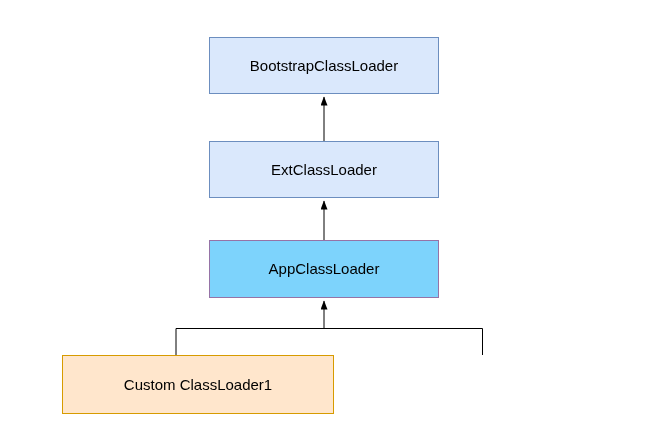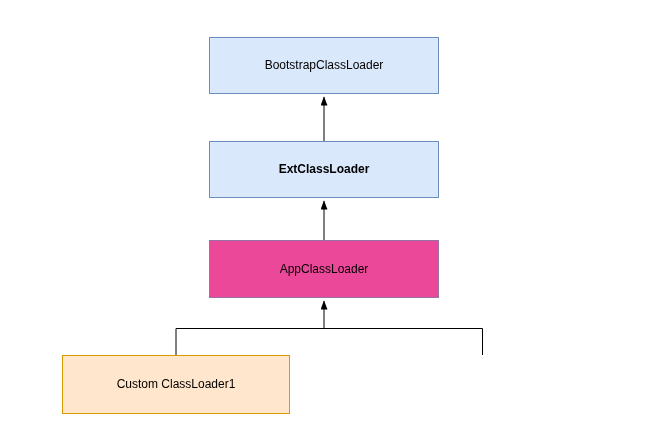--- a/index.html
+++ b/index.html
@@ -26,30 +26,30 @@
   .node {
     position: absolute;
     box-sizing: border-box;
     border: 1px solid #000;
     display: flex;
     align-items: center;
     justify-content: center;
     text-align: center;
   }
   .node-label {
-    font-size: 12px;
+    font-size: 15px;
     color: #000000;
     line-height: 1.2;
     white-space: nowrap;
   }
   
   .node-bootstrap { left: 209px; top: 37px;  width: 230px; height: 57px; background: #dae8fc; border-color: #6c8ebf; }
   .node-ext       { left: 209px; top: 141px; width: 230px; height: 57px; background: #dae8fc; border-color: #6c8ebf; }
   .node-app       { left: 209px; top: 240px; width: 230px; height: 58px; background: #e1d5e7; border-color: #9673a6; }
-  .node-custom1   { left: 62px;  top: 355px; width: 228px; height: 59px; background: #ffe6cc; border-color: #d79b00; }
+  .node-custom1   { left: 62px;  top: 355px; width: 272px; height: 59px; background: #ffe6cc; border-color: #d79b00; }
   .node-custom2   { left: 368px; top: 355px; width: 229px; height: 59px; background: #f8cecc; border-color: #b85450; }
 </style>
 </head>
 <body>
 
 <div id="canvas">
 
   <svg id="edges" viewBox="0 0 651 444" xmlns="http://www.w3.org/2000/svg">
     <defs>
       <marker id="arrowhead" markerWidth="12" markerHeight="10" refX="8.5" refY="3.5" orient="auto" markerUnits="userSpaceOnUse">
@@ -61,25 +61,25 @@
       <line x1="324" y1="240" x2="324" y2="201" marker-end="url(#arrowhead)"></line>
       <line x1="324" y1="328.5" x2="324" y2="301" marker-end="url(#arrowhead)"></line>
       <polyline points="176,355 176,328.5 482.5,328.5 482.5,355"></polyline>
     </g>
   </svg>
 
   <div class="node node-bootstrap" style="background-color: rgb(218, 232, 252); border-color: rgb(108, 142, 191);">
     <span class="node-label">BootstrapClassLoader</span>
   </div>
 
-  <div class="node node-ext" style="background-color: rgb(218, 232, 252); border-color: rgb(108, 142, 191); font-weight: bold;">
+  <div class="node node-ext" style="background-color: rgb(218, 232, 252); border-color: rgb(108, 142, 191);">
     <span class="node-label">ExtClassLoader</span>
   </div>
 
-  <div class="node node-app" style="background-color: #ec4899; border-color: rgb(150, 115, 166);">
+  <div class="node node-app" style="background-color: #7dd3fc; border-color: rgb(150, 115, 166);">
     <span class="node-label">AppClassLoader</span>
   </div>
 
   <div class="node node-custom1" style="background-color: rgb(255, 230, 204); border-color: rgb(215, 155, 0);">
     <span class="node-label">Custom ClassLoader1</span>
   </div>
 
 
 </div>
 

